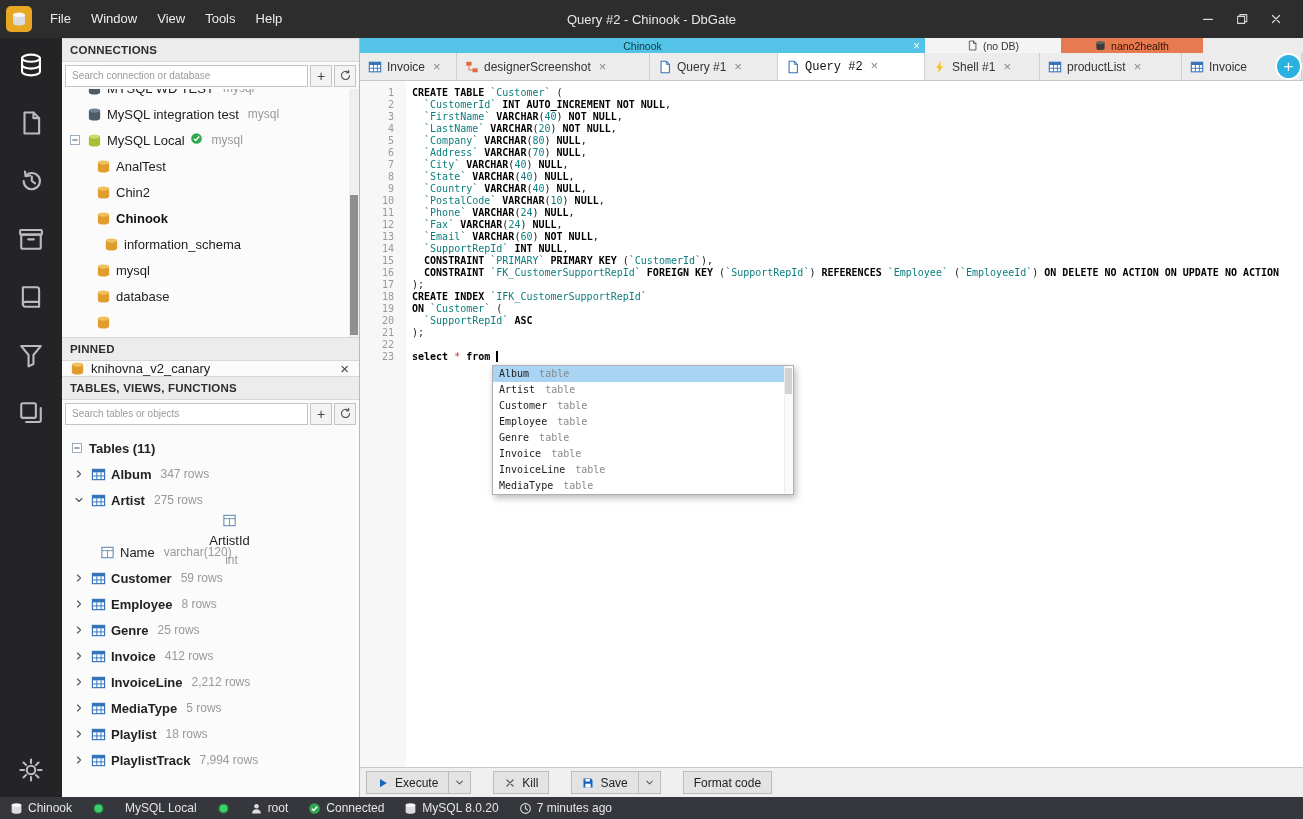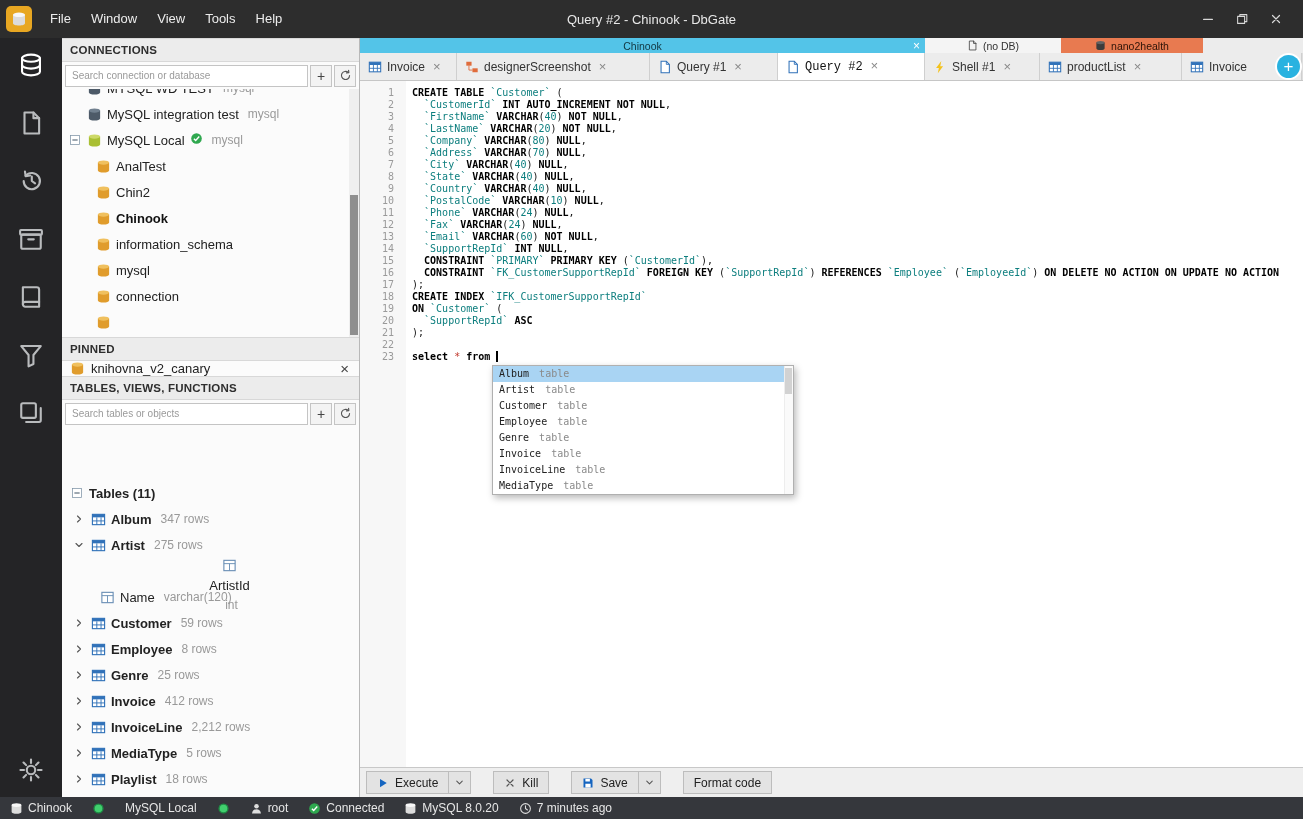--- a/index.html
+++ b/index.html
@@ -325,46 +325,46 @@
             </div>
             <div class="trow bold" style="padding-left: 34px;">
               <span class="ic node" style="width: 15px; height: 15px;">
                 <svg viewBox="0 0 16 16" xmlns="http://www.w3.org/2000/svg">
                   <path d="M2 3.8v8.4c0 1.3 2.7 2.3 6 2.3s6-1 6-2.3V3.8z" fill="#e09c2c"></path>
                   <ellipse cx="8" cy="3.8" rx="6" ry="2.3" fill="#f0c05e"></ellipse>
                 </svg>
               </span>
               <span class="lbl">Chinook</span>
             </div>
+            <div class="trow" style="padding-left: 34px; margin-left: 8px;">
+              <span class="ic node" style="width: 15px; height: 15px;">
+                <svg viewBox="0 0 16 16" xmlns="http://www.w3.org/2000/svg">
+                  <path d="M2 3.8v8.4c0 1.3 2.7 2.3 6 2.3s6-1 6-2.3V3.8z" fill="#e09c2c"></path>
+                  <ellipse cx="8" cy="3.8" rx="6" ry="2.3" fill="#f0c05e"></ellipse>
+                </svg>
+              </span>
+              <span class="lbl">information_schema</span>
+            </div>
             <div class="trow" style="padding-left: 34px;">
               <span class="ic node" style="width: 15px; height: 15px;">
                 <svg viewBox="0 0 16 16" xmlns="http://www.w3.org/2000/svg">
                   <path d="M2 3.8v8.4c0 1.3 2.7 2.3 6 2.3s6-1 6-2.3V3.8z" fill="#e09c2c"></path>
                   <ellipse cx="8" cy="3.8" rx="6" ry="2.3" fill="#f0c05e"></ellipse>
                 </svg>
               </span>
-              <span class="lbl">information_schema</span>
+              <span class="lbl">mysql</span>
             </div>
             <div class="trow" style="padding-left: 34px;">
               <span class="ic node" style="width: 15px; height: 15px;">
                 <svg viewBox="0 0 16 16" xmlns="http://www.w3.org/2000/svg">
                   <path d="M2 3.8v8.4c0 1.3 2.7 2.3 6 2.3s6-1 6-2.3V3.8z" fill="#e09c2c"></path>
                   <ellipse cx="8" cy="3.8" rx="6" ry="2.3" fill="#f0c05e"></ellipse>
                 </svg>
               </span>
-              <span class="lbl">mysql</span>
-            </div>
-            <div class="trow" style="padding-left: 34px;">
-              <span class="ic node" style="width: 15px; height: 15px;">
-                <svg viewBox="0 0 16 16" xmlns="http://www.w3.org/2000/svg">
-                  <path d="M2 3.8v8.4c0 1.3 2.7 2.3 6 2.3s6-1 6-2.3V3.8z" fill="#e09c2c"></path>
-                  <ellipse cx="8" cy="3.8" rx="6" ry="2.3" fill="#f0c05e"></ellipse>
-                </svg>
-              </span>
-              <span class="lbl">connection</span>
+              <span class="lbl">database</span>
             </div>
             <div class="trow" style="padding-left: 34px;">
               <span class="ic node" style="width: 15px; height: 15px;">
                 <svg viewBox="0 0 16 16" xmlns="http://www.w3.org/2000/svg">
                   <path d="M2 3.8v8.4c0 1.3 2.7 2.3 6 2.3s6-1 6-2.3V3.8z" fill="#e09c2c"></path>
                   <ellipse cx="8" cy="3.8" rx="6" ry="2.3" fill="#f0c05e"></ellipse>
                 </svg>
               </span>
             </div>
           </div>
@@ -396,21 +396,21 @@
               <svg viewBox="0 0 16 16" xmlns="http://www.w3.org/2000/svg">
                 <g fill="none" stroke="#555" stroke-width="1.4" stroke-linecap="round" stroke-linejoin="round">
                   <path d="M13 8a5 5 0 1 1-1.6-3.7"></path>
                   <path d="M11.8 1.6l.3 2.9-2.9.3"></path>
                 </g>
               </svg>
             </span>
           </button>
       </div>
       <div class="tables-tree">
-          <div class="trow" style="padding-left: 8px; margin-top: 45px;">
+          <div class="trow" style="padding-left: 8px;">
             <span class="exp-slot">
               <span class="ic" style="width: 12px; height: 12px;">
                 <svg viewBox="0 0 16 16" xmlns="http://www.w3.org/2000/svg">
                   <rect x="2" y="2" width="12" height="12" fill="#fff" stroke="#7e93a5"></rect>
                   <line x1="4.5" y1="8" x2="11.5" y2="8" stroke="#45586a" stroke-width="1.4"></line>
                 </svg>
               </span>
             </span>
             <span class="lbl" style="font-weight: bold;">Tables (11)</span>
           </div>

